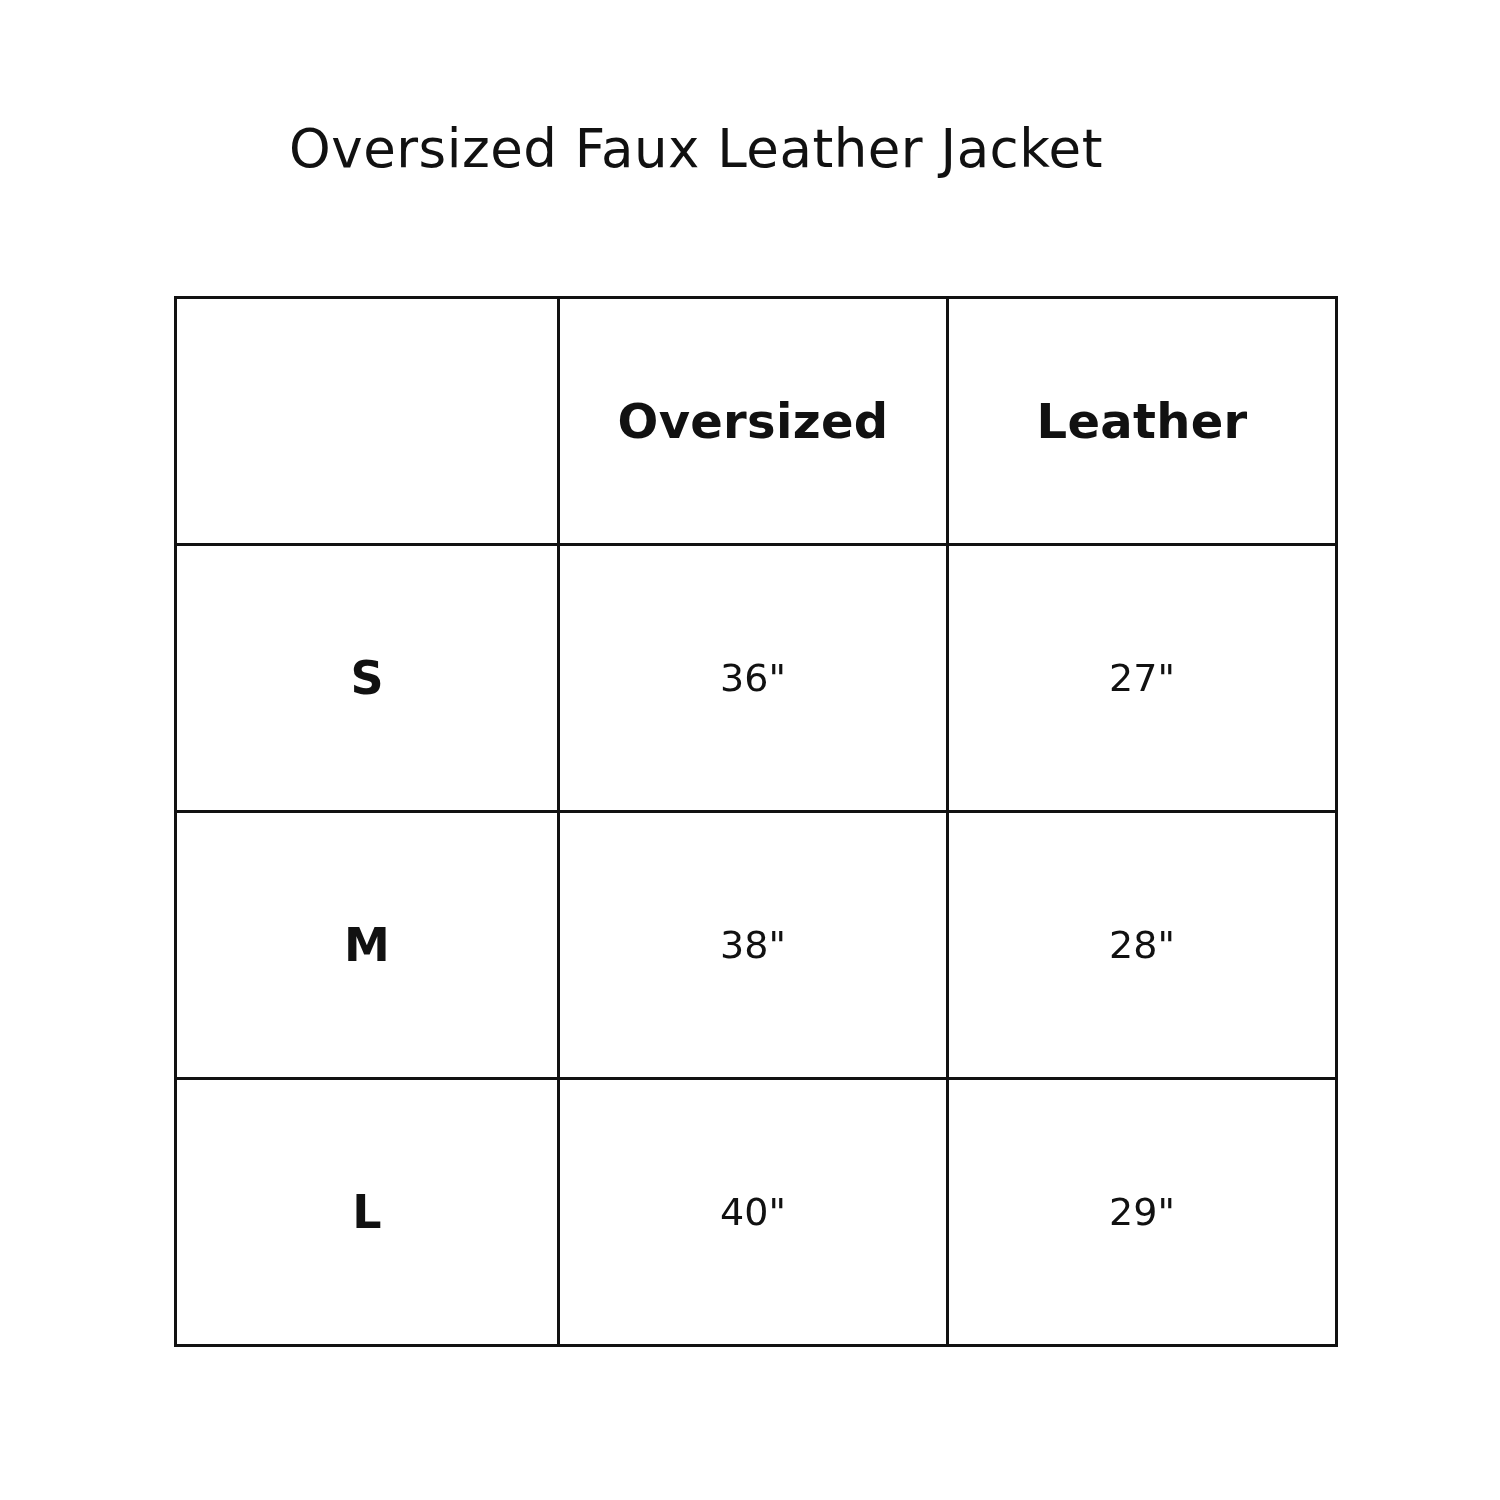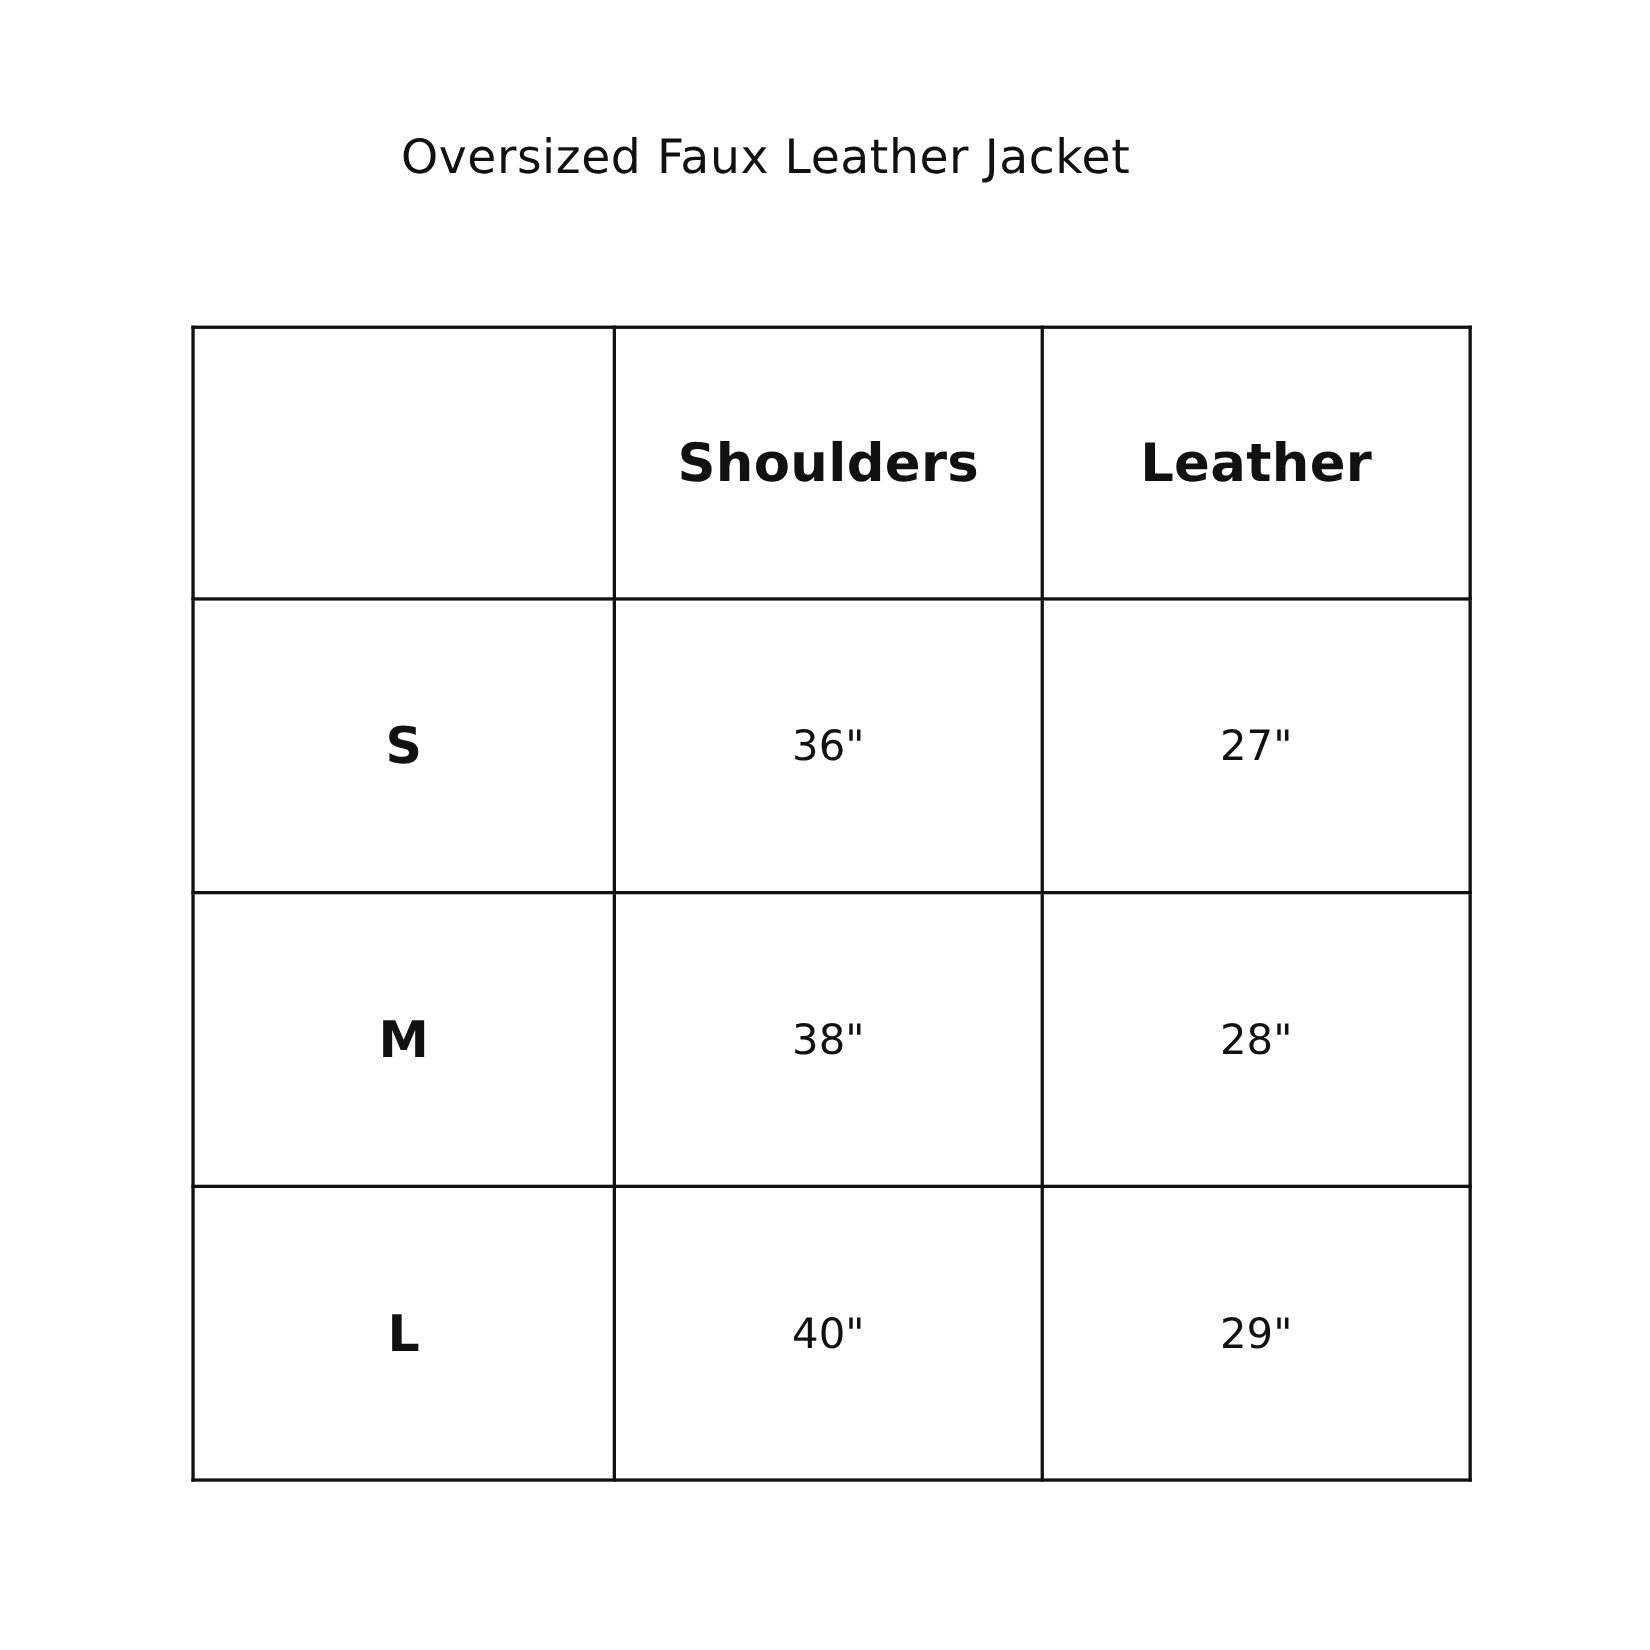--- a/index.html
+++ b/index.html
@@ -21,21 +21,21 @@
     box-sizing: border-box;
   }
   .title {
     position: absolute;
     top: 118px;
     left: 0;
     width: 1392px;
     text-align: center;
     font-family: "DejaVu Sans", sans-serif;
     font-weight: 400;
-    font-size: 43px;
+    font-size: 53px;
     letter-spacing: 0.5px;
     color: #111111;
     white-space: nowrap;
   }
   .size-table {
     position: absolute;
     left: 174px;
     top: 296px;
     width: 1152px;
     border-collapse: collapse;
@@ -81,21 +81,21 @@
 <body>
 
 <div class="page">
 
   <div class="title">Oversized Faux Leather Jacket</div>
 
   <table class="size-table">
     <tbody>
       <tr class="head-row">
         <td class="col-size empty-cell"></td>
-        <td class="col-metric head-label">Shoulders</td>
+        <td class="col-metric head-label">Oversized</td>
         <td class="col-metric head-label">Leather</td>
       </tr>
       <tr class="body-row">
         <td class="col-size size-label">S</td>
         <td class="col-metric value">36"</td>
         <td class="col-metric value">27"</td>
       </tr>
       <tr class="body-row">
         <td class="col-size size-label">M</td>
         <td class="col-metric value">38"</td>

